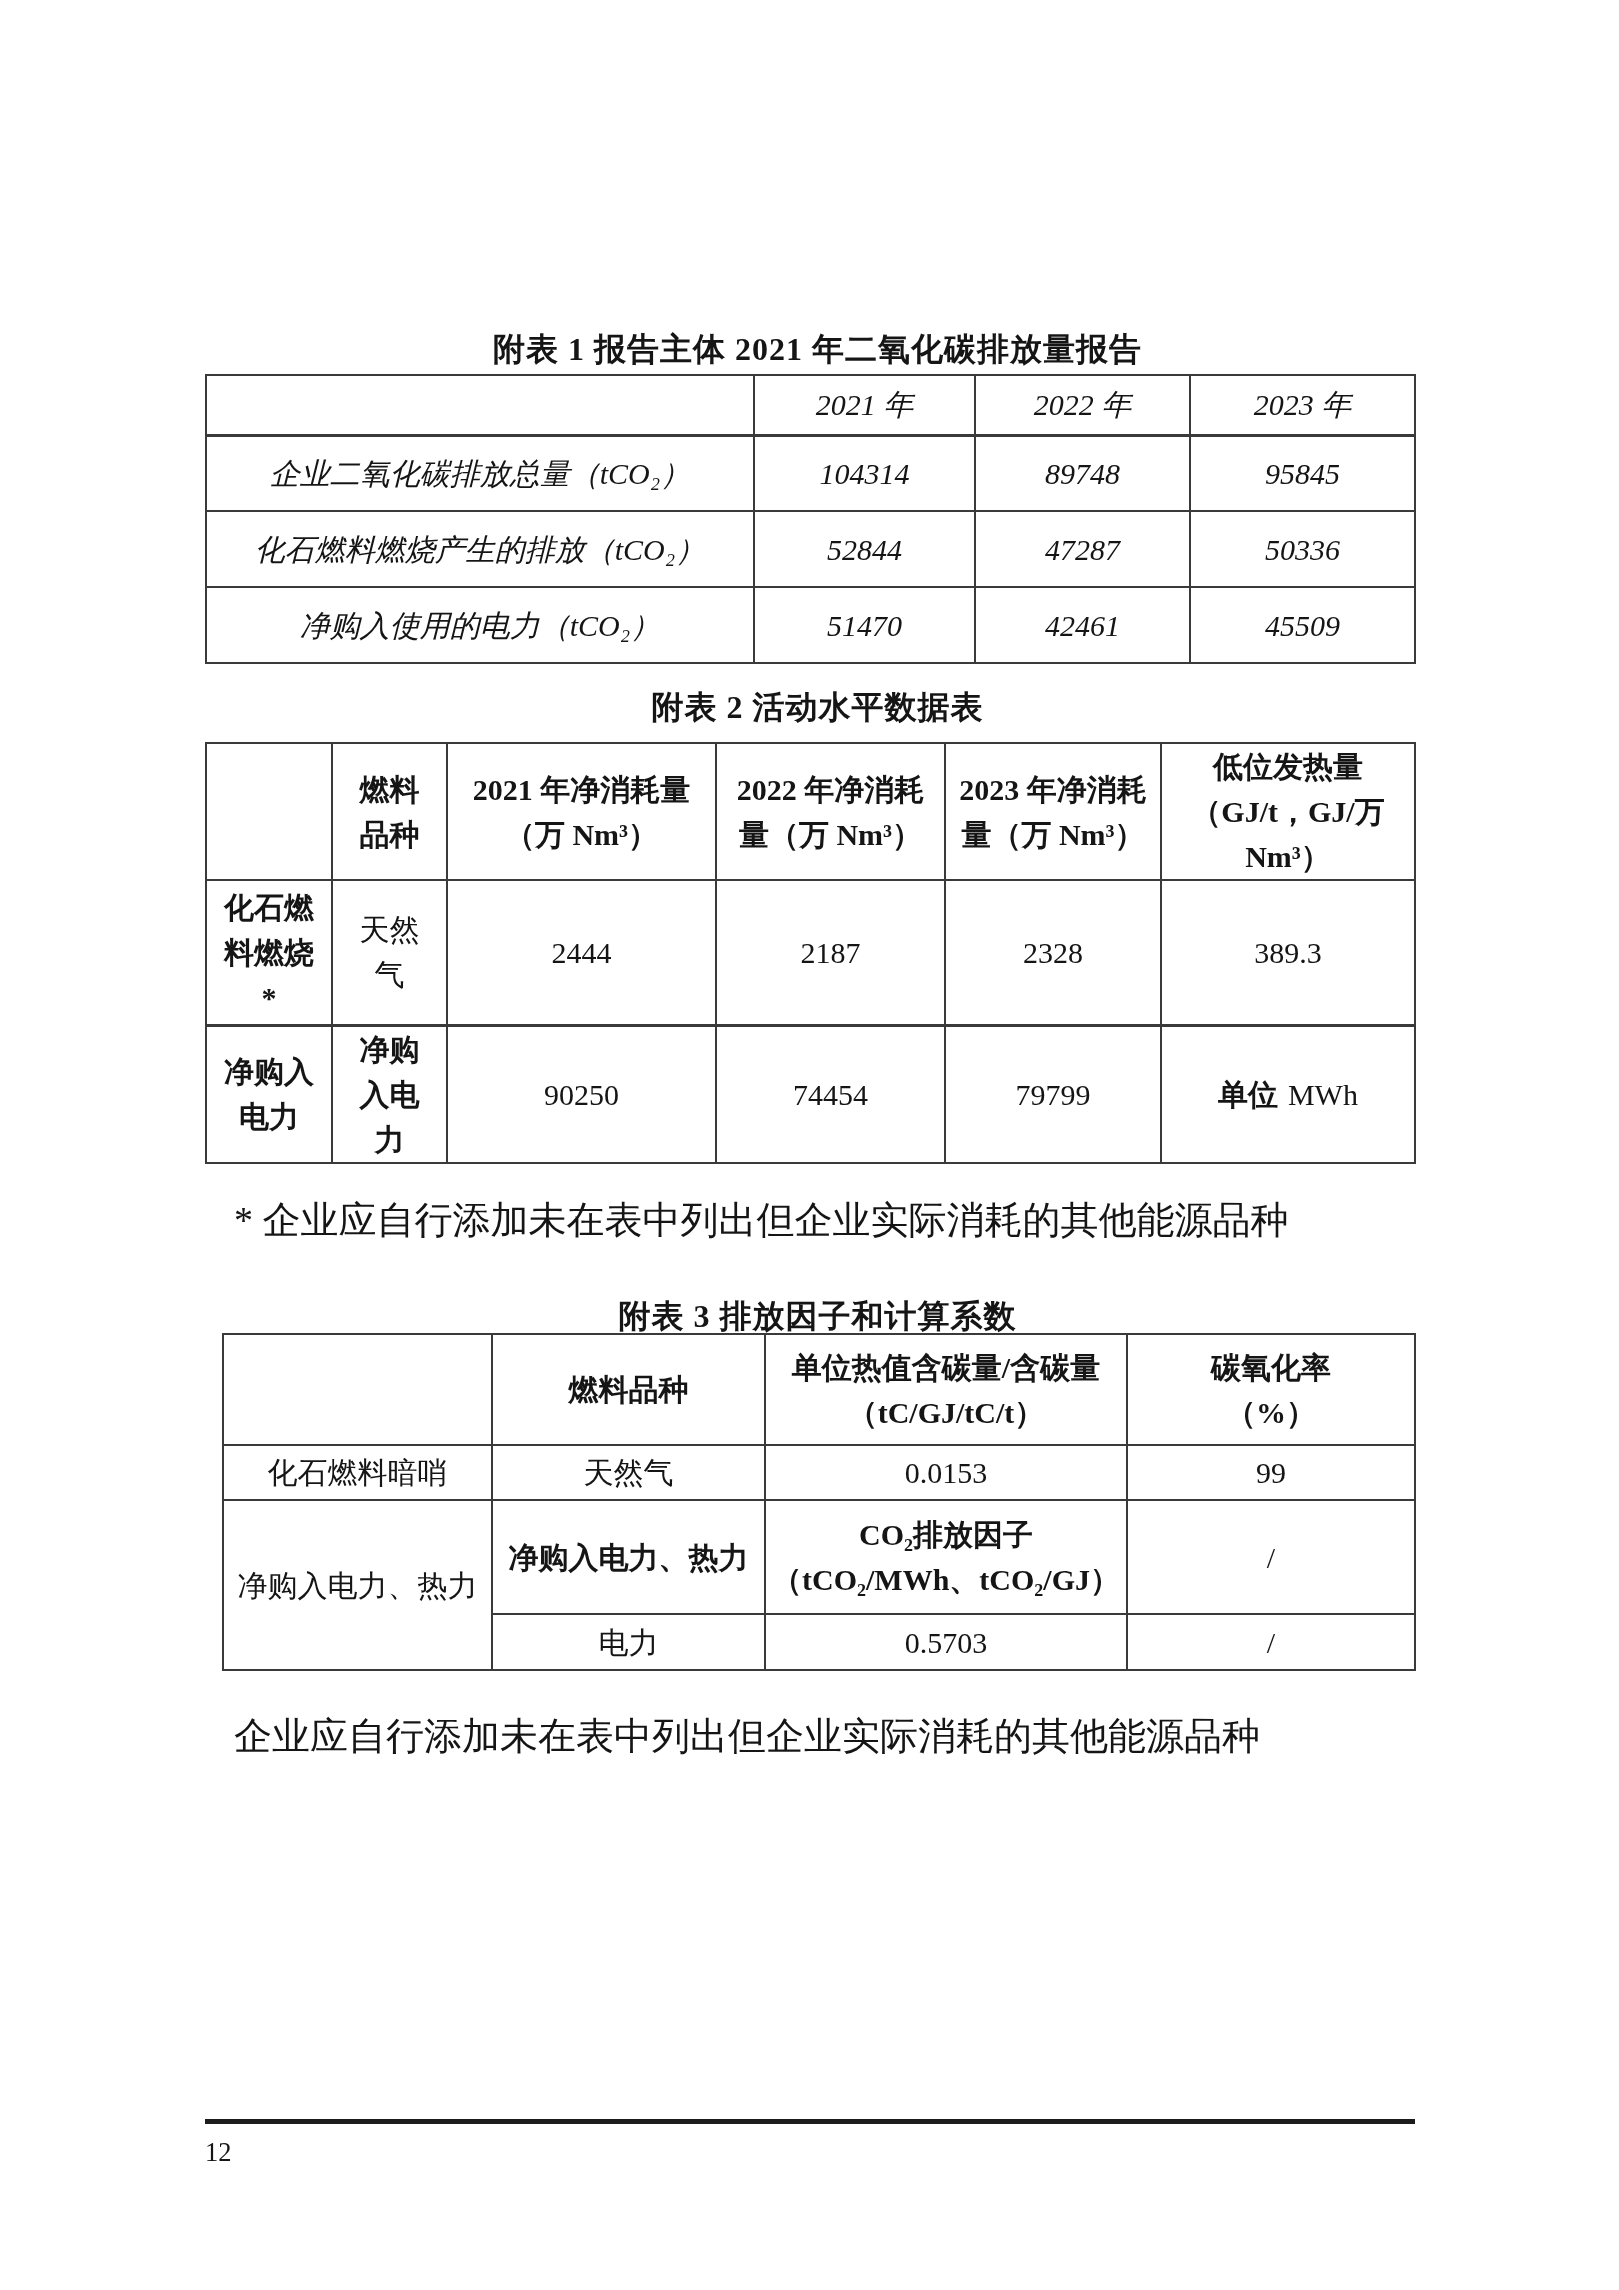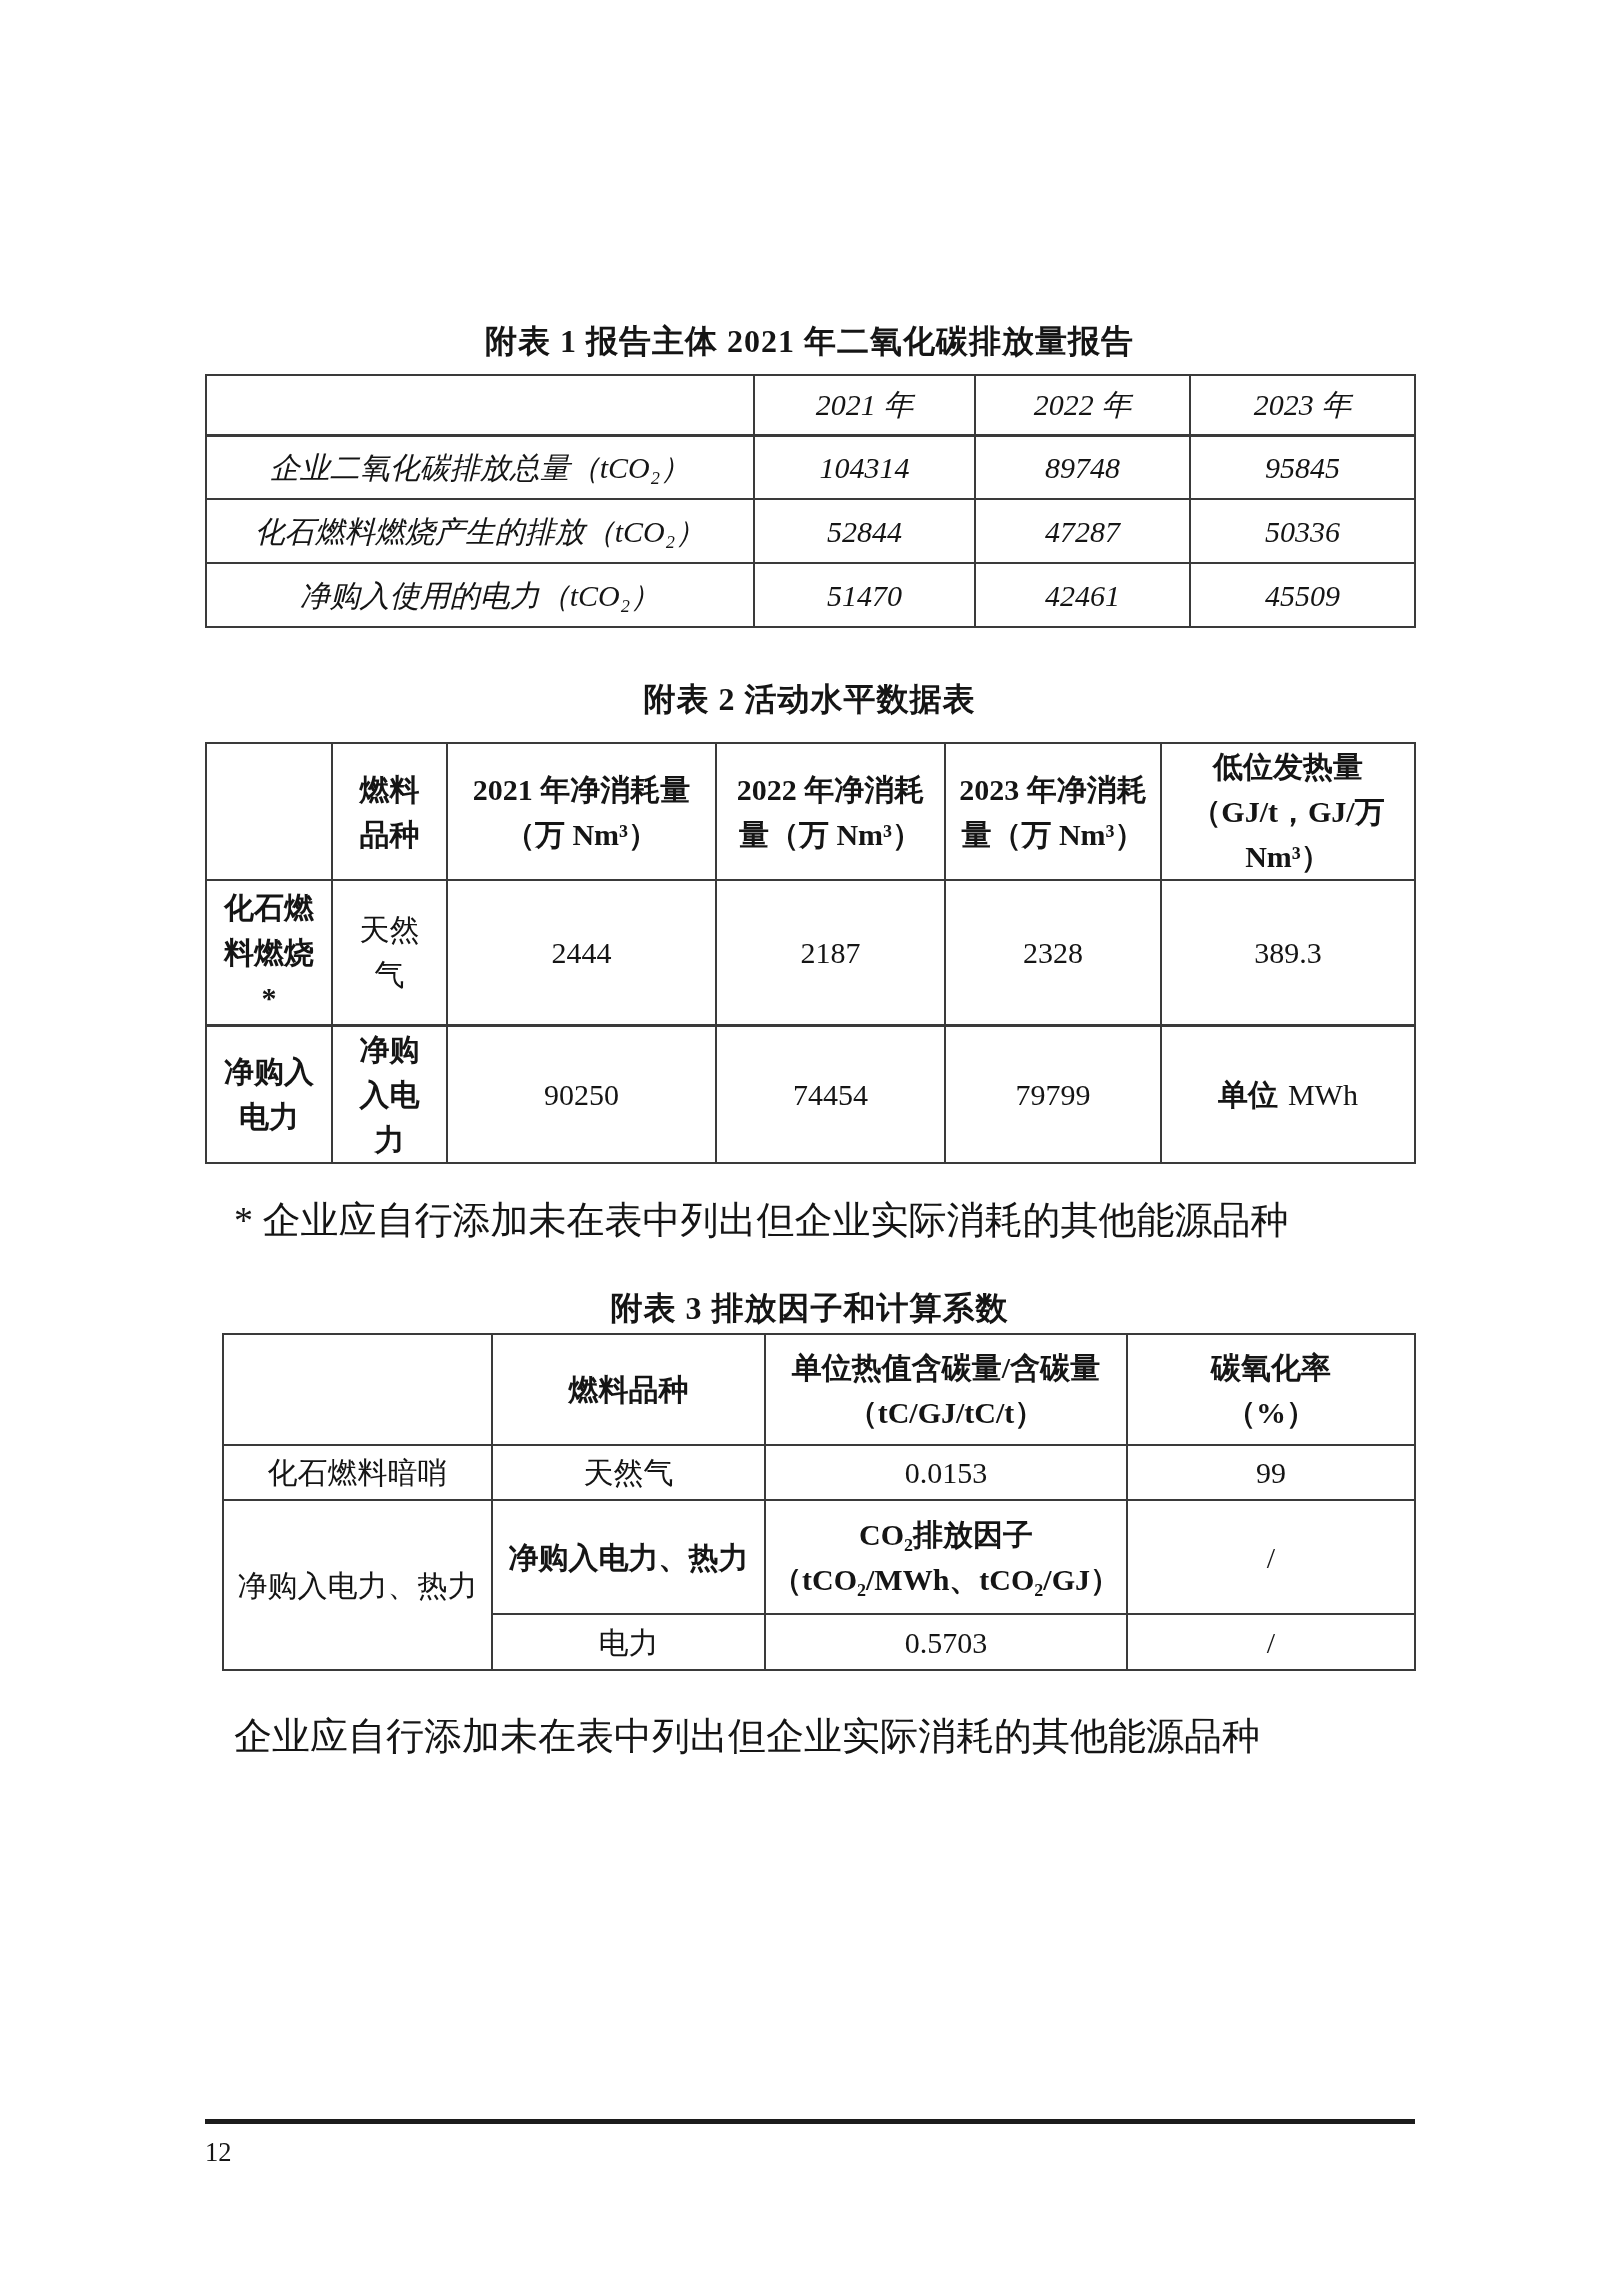--- a/index.html
+++ b/index.html
@@ -10,42 +10,42 @@
     font-family:"Liberation Serif","DejaVu Serif",serif;
     color:#151515;
     overflow:hidden;
   }
   .tbl-title{
     position:absolute;
     left:205px;width:1209px;
     text-align:center;
     font-size:32px;font-weight:bold;
     letter-spacing:1px;
-    margin:0;
+    margin:8px;
   }
   table.tbl{
     position:absolute;
     border-collapse:collapse;
     table-layout:fixed;
     font-size:30px;
   }
   table.tbl td{
     border:2px solid #3a3a3a;
     text-align:center;
     vertical-align:middle;
     padding:0 5.9px;
     line-height:1.5;
     overflow:hidden;
   }
   .pl{white-space:pre-line;}
   .b{font-weight:bold;}
   
   #t1{left:205px;top:374px;width:1209px;font-style:italic;}
   #t1 tr.hdr{height:60px;}
-  #t1 tr.r{height:64px;}
+  #t1 tr.r{height:76px;}
   #t1 tr.hdr td{border-bottom-width:3.9px;}
   
   #t2{left:205px;top:742px;width:1209px;}
   #t2 tr.hdr{height:137px;margin-top:24px;}
   #t2 tr.r1{height:145px;padding-left:44px;}
   #t2 tr.r2{height:137px;}
   #t2 tr.r2 td{border-top-width:3.9px;}
   
   #t3{left:222px;top:1333px;width:1192px;border-bottom:2.9px solid #3a3a3a;}
   #t3 tr.hdr{height:111px;}

